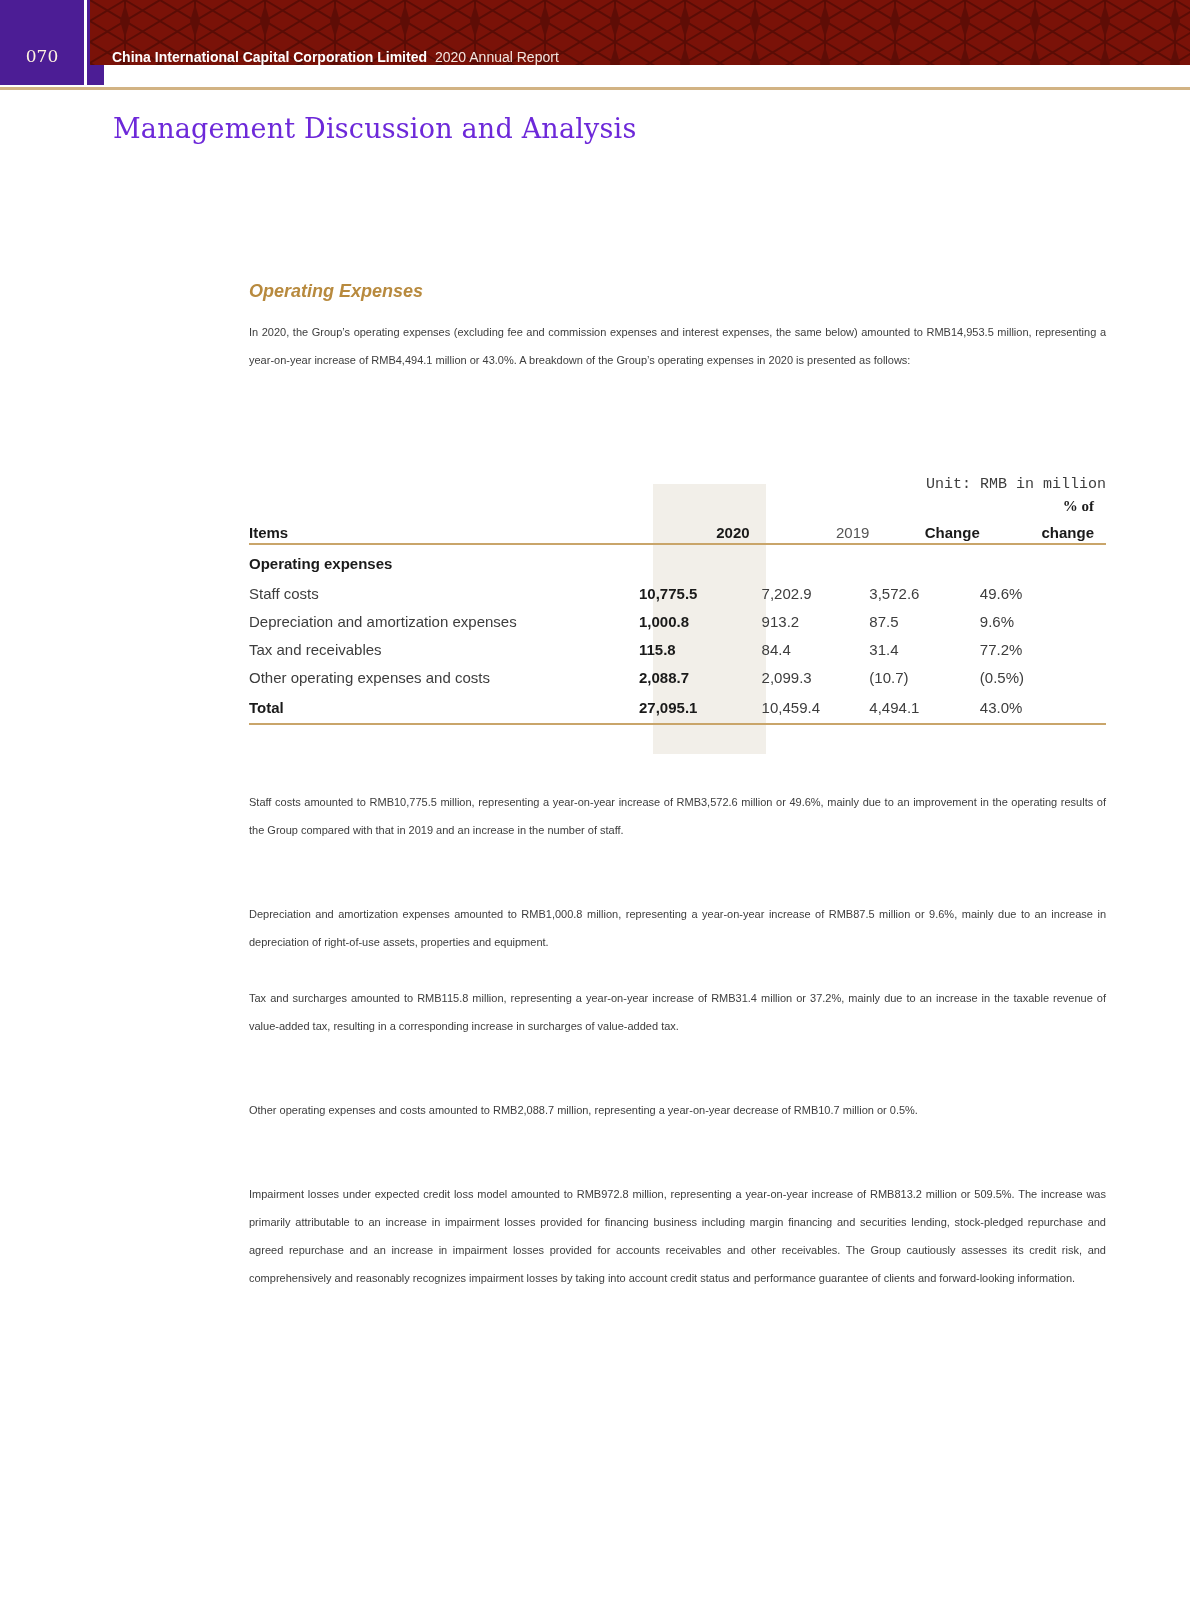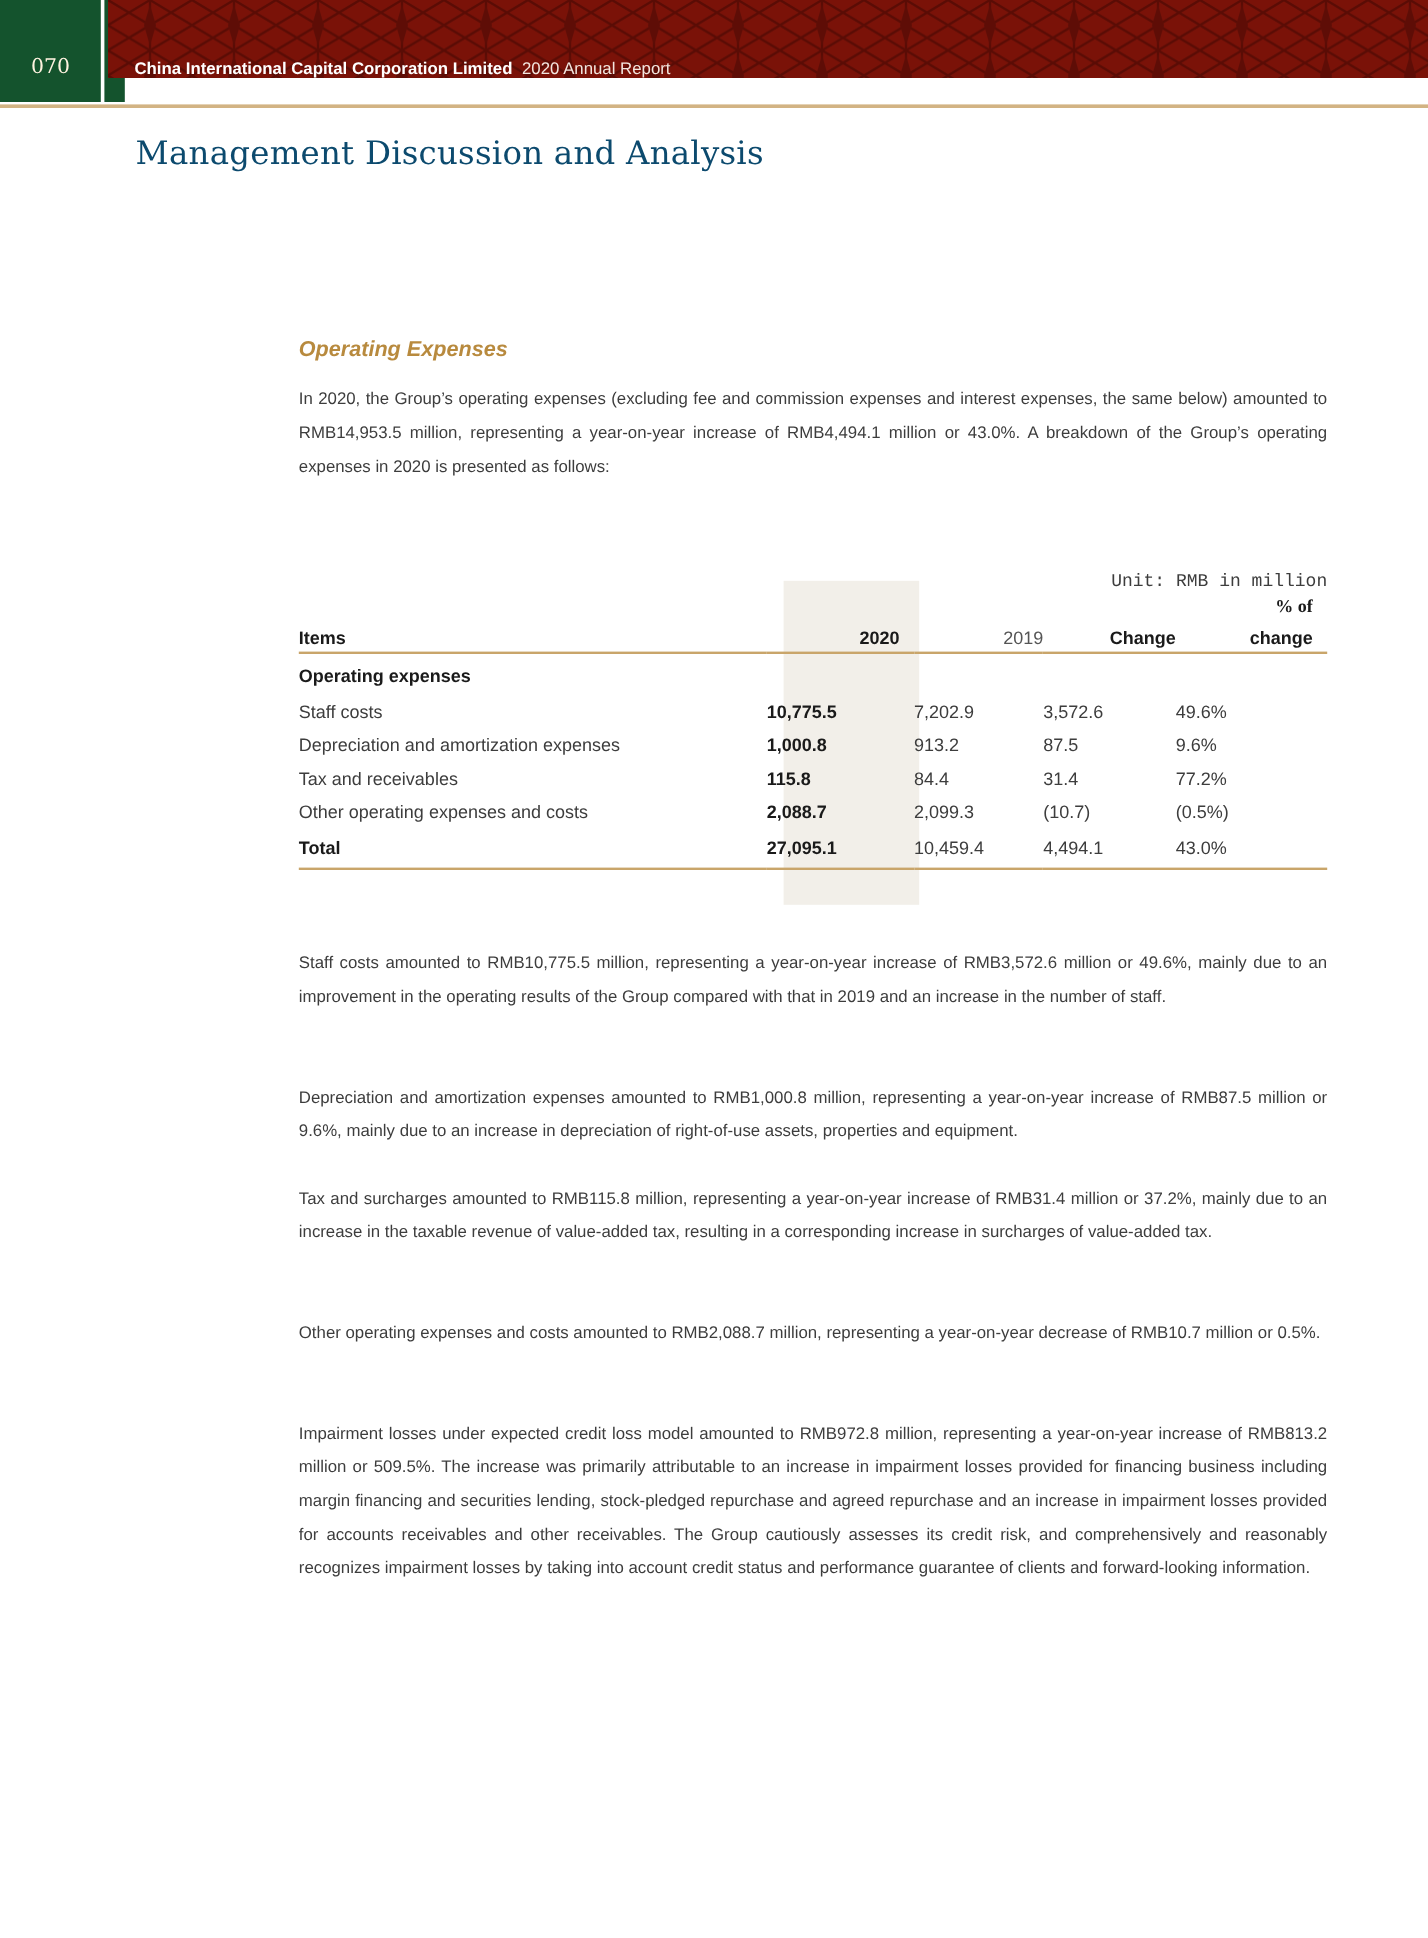--- a/index.html
+++ b/index.html
@@ -1,40 +1,40 @@
 <!DOCTYPE html>
 <html><head>
 <meta charset="utf-8">
 <style>
   html, body { margin: 0; padding: 0; background: #ffffff; }
   body { width: 1190px; height: 1615px; position: relative; overflow: hidden;
          font-family: "DejaVu Sans", sans-serif; color: #3a3a3a; }
 
   .header { position: absolute; left: 0; top: 0; width: 1190px; height: 86px; }
   .page-num-box { position: absolute; left: 0; top: 0; width: 104px; height: 85px;
-                  background: #14532d; }
+                  background: #4c1d95; }
   .page-num { position: absolute; left: 0; width: 84px; top: 46px; text-align: center;
               font-family: "DejaVu Serif", serif; font-size: 17px; color: #fff3e0; }
   .gap-line { position: absolute; left: 84px; top: 0; width: 3px; height: 85px; background: #fff; }
   .banner { position: absolute; left: 90px; top: 0; width: 1100px; height: 65px;
             background-color: #7a1208; overflow: hidden; }
   .banner svg { position: absolute; left: 0; top: 0; }
   .banner-title { position: absolute; left: 22px; top: 49px; font-size: 14px; color: #ffffff;
                   font-family: "Liberation Sans", sans-serif; white-space: nowrap; }
   .banner-title b { font-weight: 700; }
   .banner-title span.sub { font-weight: 400; margin-left: 8px; color: #f3e6df; }
   .rule-gold { position: absolute; left: 0; top: 87px; width: 1190px; height: 3px; background: #d2b383; }
 
   .section-heading { position: absolute; left: 113px; top: 113px; font-family: "DejaVu Serif", serif;
-                     font-size: 27px; color: #0c4a6e; font-weight: 400; letter-spacing: 0.2px; }
+                     font-size: 27px; color: #6d28d9; font-weight: 400; letter-spacing: 0.2px; }
 
   .content { position: absolute; left: 249px; width: 857px; }
   .subhead { top: 281px; font-family: "Liberation Sans", sans-serif; font-style: italic; font-weight: 700;
              font-size: 18px; color: #b88a3e; }
-  .para { font-family: "Liberation Sans", sans-serif; font-size: 14px; line-height: 28px; color: #3d3d3d;
+  .para { font-family: "Liberation Sans", sans-serif; font-size: 11px; line-height: 28px; color: #3d3d3d;
           text-align: justify; margin: 0; }
   .unit { position: absolute; right: 84px; top: 437px; font-family: Liberation Mono, monospace;
           font-size: 15px; color: #3d3d3d; margin-top: 39px; }
 
   .tbl-shade { position: absolute; left: 653px; top: 484px; width: 113px; height: 270px; background: #f2efe9; }
   table.fin { position: absolute; left: 249px; top: 486px; width: 857px; border-collapse: collapse;
               font-family: "Liberation Sans", sans-serif; font-size: 15px; color: #3d3d3d; }
   table.fin th { font-weight: 700; color: #1a1a1a; padding: 0; vertical-align: bottom; height: 55px; }
   table.fin th.items { text-align: left; padding-bottom: 2px; }
   table.fin th.num { text-align: right; padding-bottom: 2px; }

